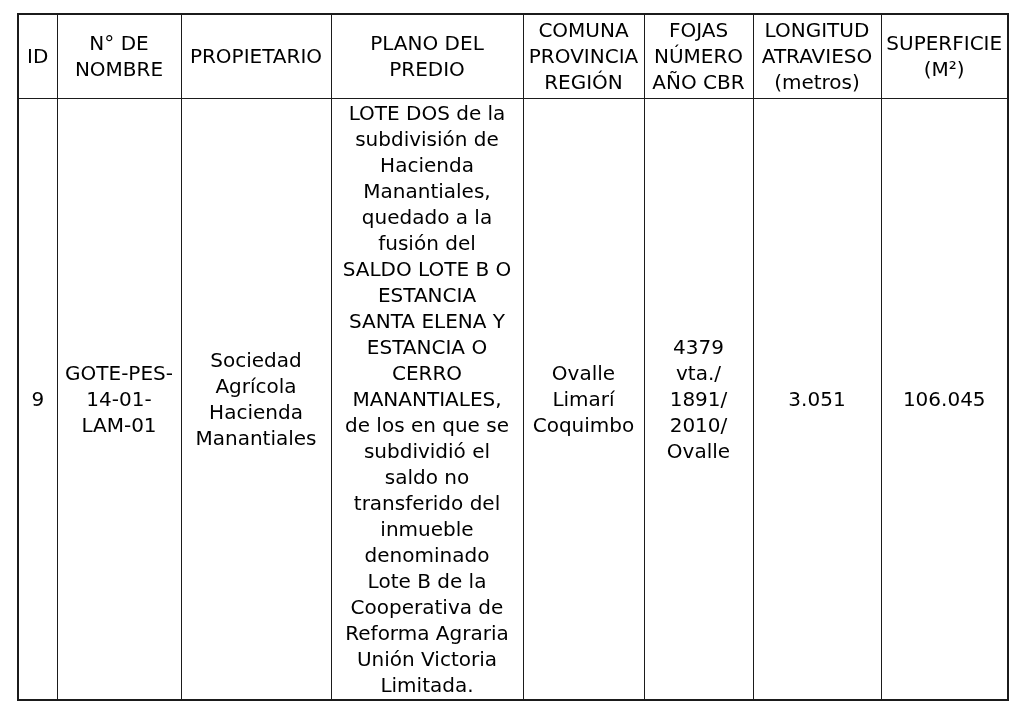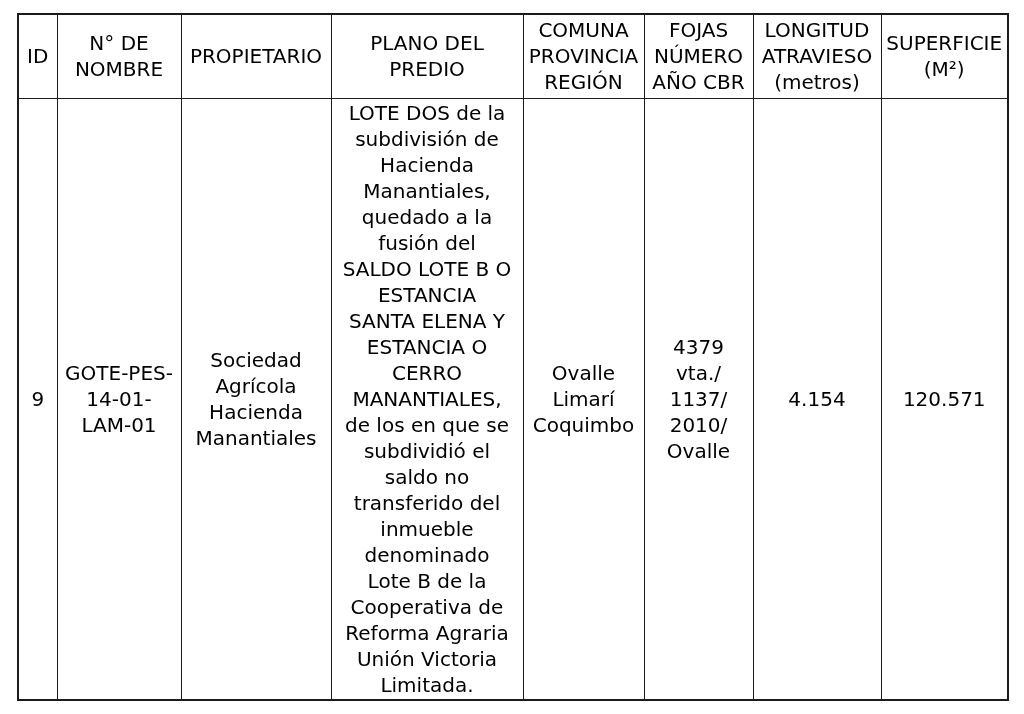--- a/index.html
+++ b/index.html
@@ -116,21 +116,21 @@
 Lote B de la
 Cooperativa de
 Reforma Agraria
 Unión Victoria
 Limitada.</td>
         <td>Ovalle
 Limarí
 Coquimbo</td>
         <td>4379
 vta./
-1137/
+1891/
 2010/
 Ovalle</td>
-        <td>4.154</td>
-        <td>120.571</td>
+        <td>3.051</td>
+        <td>106.045</td>
       </tr>
     </tbody>
   </table>
 </div>
 
 </body></html>

